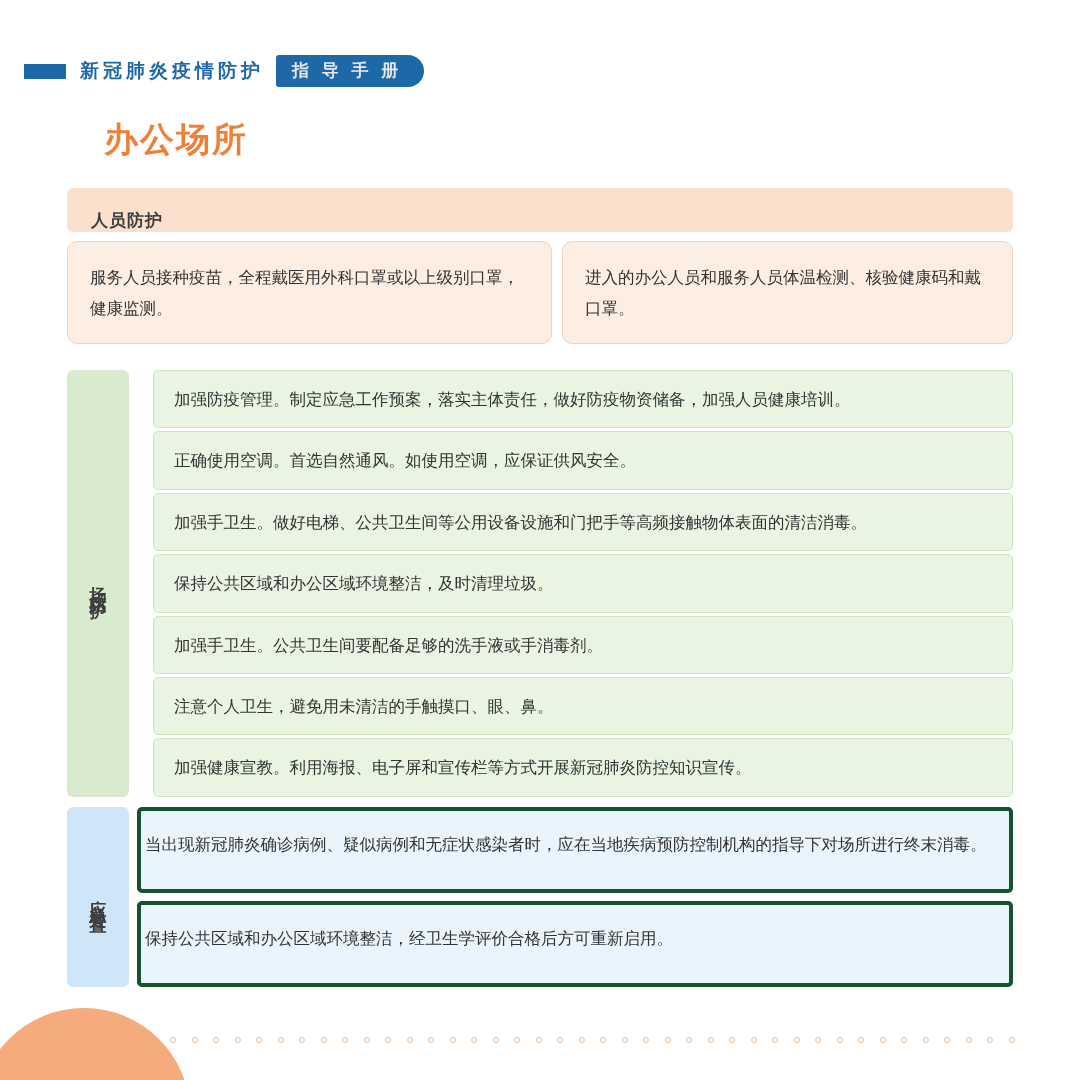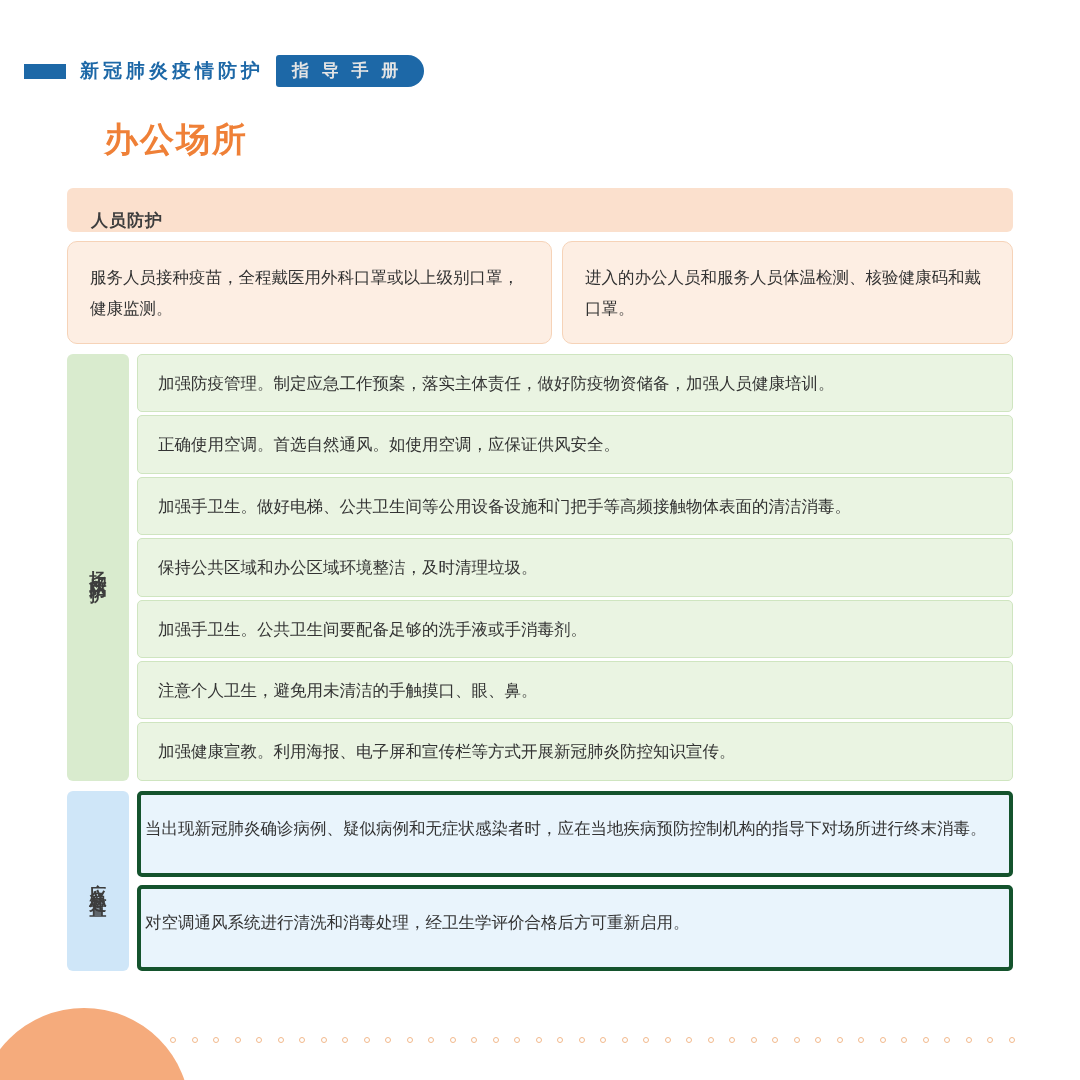--- a/index.html
+++ b/index.html
@@ -99,21 +99,22 @@
     font-size: 16.5px;
     line-height: 1.85;
     color: #333333;
     width: 485px;
   }
   .peach-cell.second { width: 451px; }
 
   
   .green-block {
     display: flex;
-    margin-top: 10px;
+    margin-top: 26px;
+    gap: 16px;
   }
   .green-label {
     width: 62px;
     background: #d9ebce;
     border-radius: 6px;
     display: flex;
     align-items: center;
     justify-content: center;
     flex: none;
   }
@@ -246,21 +247,21 @@
       <div class="green-row">加强健康宣教。利用海报、电子屏和宣传栏等方式开展新冠肺炎防控知识宣传。</div>
     </div>
   </div>
 
   <div class="blue-block">
     <div class="blue-label">
       <span>应急处置</span>
     </div>
     <div class="blue-rows">
       <div class="blue-row tall">当出现新冠肺炎确诊病例、疑似病例和无症状感染者时，应在当地疾病预防控制机构的指导下对场所进行终末消毒。</div>
-      <div class="blue-row tall">对空调通风系统进行清洗和消毒处理，经卫生学评价合格后方可重新启用。</div>
+      <div class="blue-row tall">保持公共区域和办公区域环境整洁，经卫生学评价合格后方可重新启用。</div>
     </div>
   </div>
 
 </div>
 
 <div class="footer-dots">
   <i></i>
     <i></i>
     <i></i>
     <i></i>

